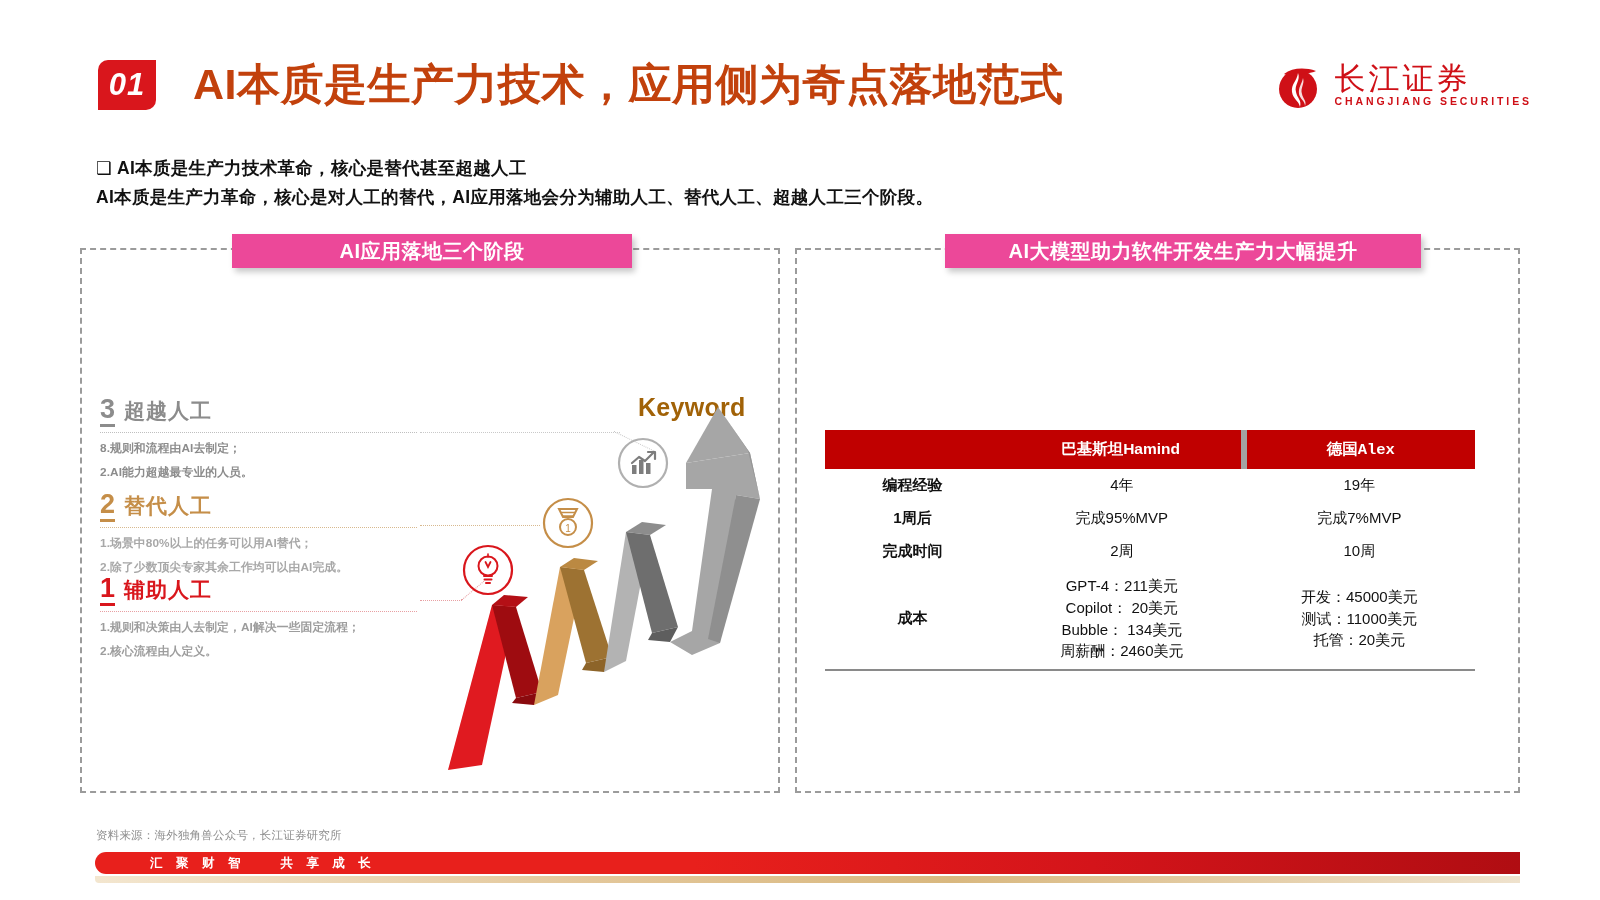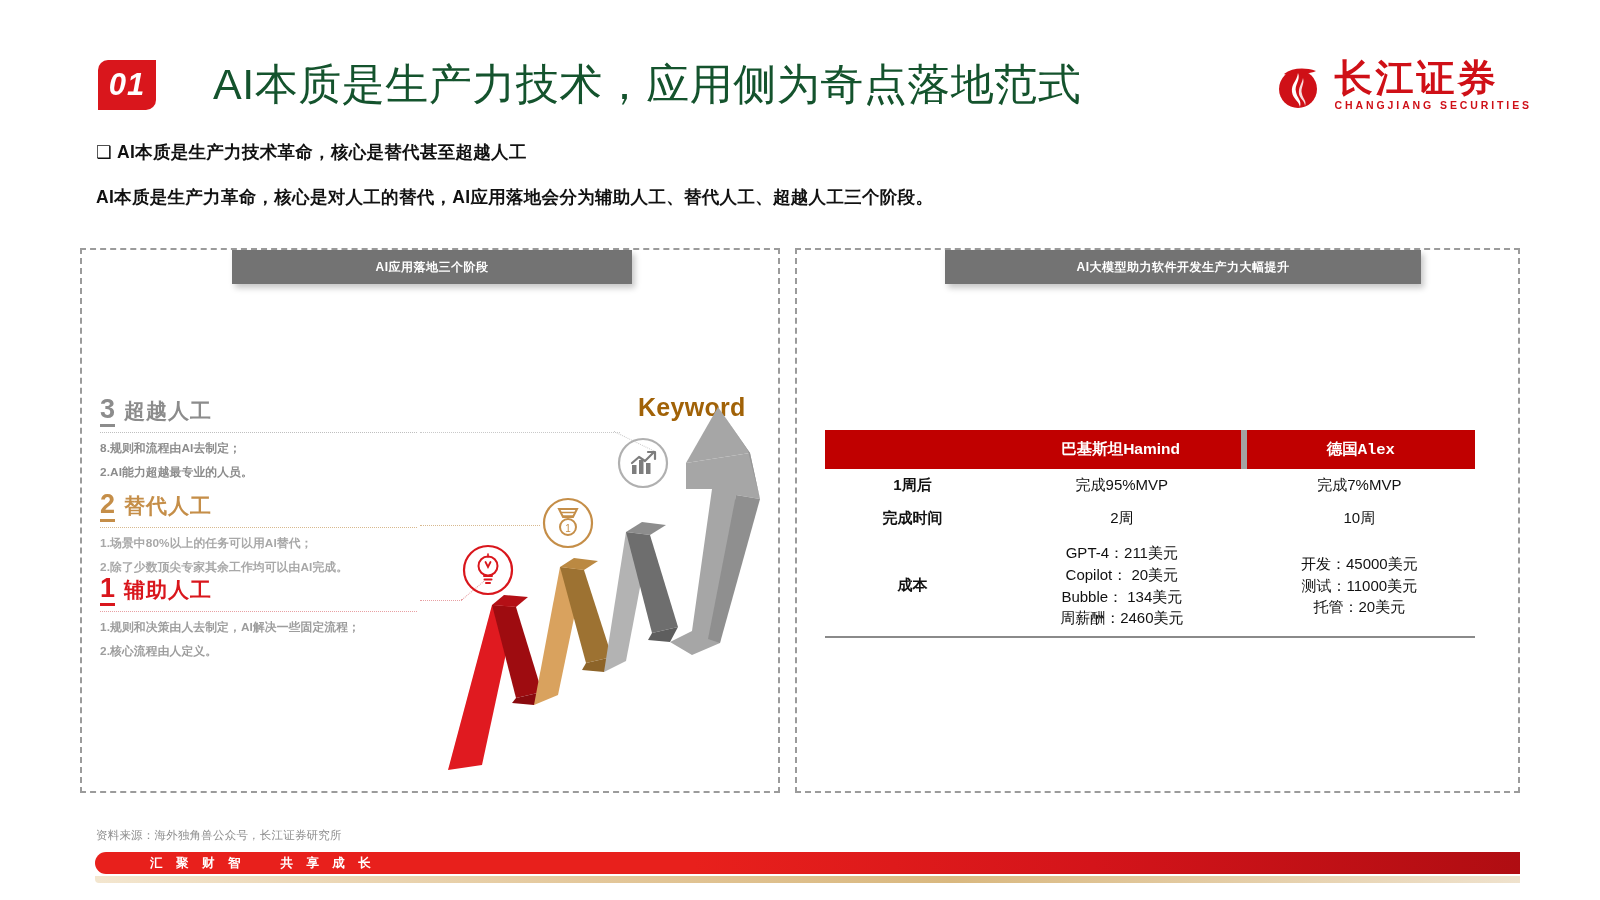--- a/index.html
+++ b/index.html
@@ -15,33 +15,33 @@
   .hdr-badge {
     position: absolute; left: 98px; top: 60px;
     width: 58px; height: 50px;
     background: #d9161c;
     border-radius: 10px 0 10px 0;
     color: #fff; font-style: italic; font-weight: bold;
     font-size: 31px; line-height: 50px; text-align: center;
     letter-spacing: 1px;
   }
   .hdr-title {
-    position: absolute; left: 213px; top: 56px;
-    font-size: 43px; font-weight: normal; color: #14532d;
+    position: absolute; left: 193px; top: 56px;
+    font-size: 43px; font-weight: bold; color: #c2410c;
     letter-spacing: 0.5px; white-space: nowrap;
   }
   .logo { position: absolute; right: 68px; top: 58px; height: 56px; display: flex; align-items: center; gap: 9px; }
   .logo-mark { width: 52px; height: 52px; position: relative; }
   .logo-txt { display: flex; flex-direction: column; align-items: flex-start; }
-  .logo-cn { font-size: 38px; font-weight: bold; color: #cf1017; letter-spacing: 3px; line-height: 1.05; }
+  .logo-cn { font-size: 31px; font-weight: normal; color: #cf1017; letter-spacing: 3px; line-height: 1.05; }
   .logo-en { font-size: 10.5px; font-weight: bold; color: #cf1017; letter-spacing: 2.9px; line-height: 1.3; }
 
   
   .bullet-1 {
-    position: absolute; left: 96px; top: 140px;
+    position: absolute; left: 96px; top: 156px;
     font-size: 17.5px; font-weight: bold; color: #111;
     letter-spacing: 0.3px;
   }
   .bullet-1 .sq { display: inline-block; margin-right: 5px; font-weight: normal; }
   .bullet-2 {
     position: absolute; left: 96px; top: 185px;
     font-size: 17.5px; font-weight: bold; color: #111;
     letter-spacing: 0.3px;
   }
 
@@ -49,26 +49,25 @@
   .panel {
     position: absolute;
     border: 2px dashed #9b9b9b;
     background: #fff;
   }
   #panel-left  { left: 80px;  top: 248px; width: 700px;  height: 545px; }
   #panel-right { left: 795px; top: 248px; width: 725px;  height: 545px; }
 
   .banner {
     position: absolute; height: 34px;
-    background: #737373; color: #fff;
-    font-size: 12px; font-weight: bold; letter-spacing: 0.5px;
+    background: #ec4899; color: #fff;
+    font-size: 20px; font-weight: bold; letter-spacing: 0.5px;
     display: flex; align-items: center; justify-content: center;
     box-shadow: 3px 4px 6px rgba(0,0,0,0.22);
     z-index: 5;
-    margin-top: 16px;
   }
   #banner-left  { left: 232px; top: 234px; width: 400px; }
   #banner-right { left: 945px; top: 234px; width: 476px; }
 
   
   .stage { position: absolute; left: 100px; width: 330px; }
   .stage-head { display: flex; align-items: baseline; gap: 9px; font-weight: bold; }
   .stage-num  { font-size: 27px; line-height: 1; }
   .stage-name { font-size: 21px; line-height: 1; letter-spacing: 1px; }
   .stage-rule { margin-top: 5px; height: 0; border-top: 1.5px dotted #bbb; width: 317px; }
@@ -265,20 +264,25 @@
   <table id="cmp-table">
     <thead>
       <tr>
         <th></th>
         <th>巴基斯坦Hamind</th>
         <th>德国Alex</th>
       </tr>
     </thead>
     <tbody>
       <tr>
+        <td class="rowhdr">编程经验</td>
+        <td>4年</td>
+        <td>19年</td>
+      </tr>
+      <tr>
         <td class="rowhdr">1周后</td>
         <td>完成95%MVP</td>
         <td>完成7%MVP</td>
       </tr>
       <tr>
         <td class="rowhdr">完成时间</td>
         <td>2周</td>
         <td>10周</td>
       </tr>
       <tr>

